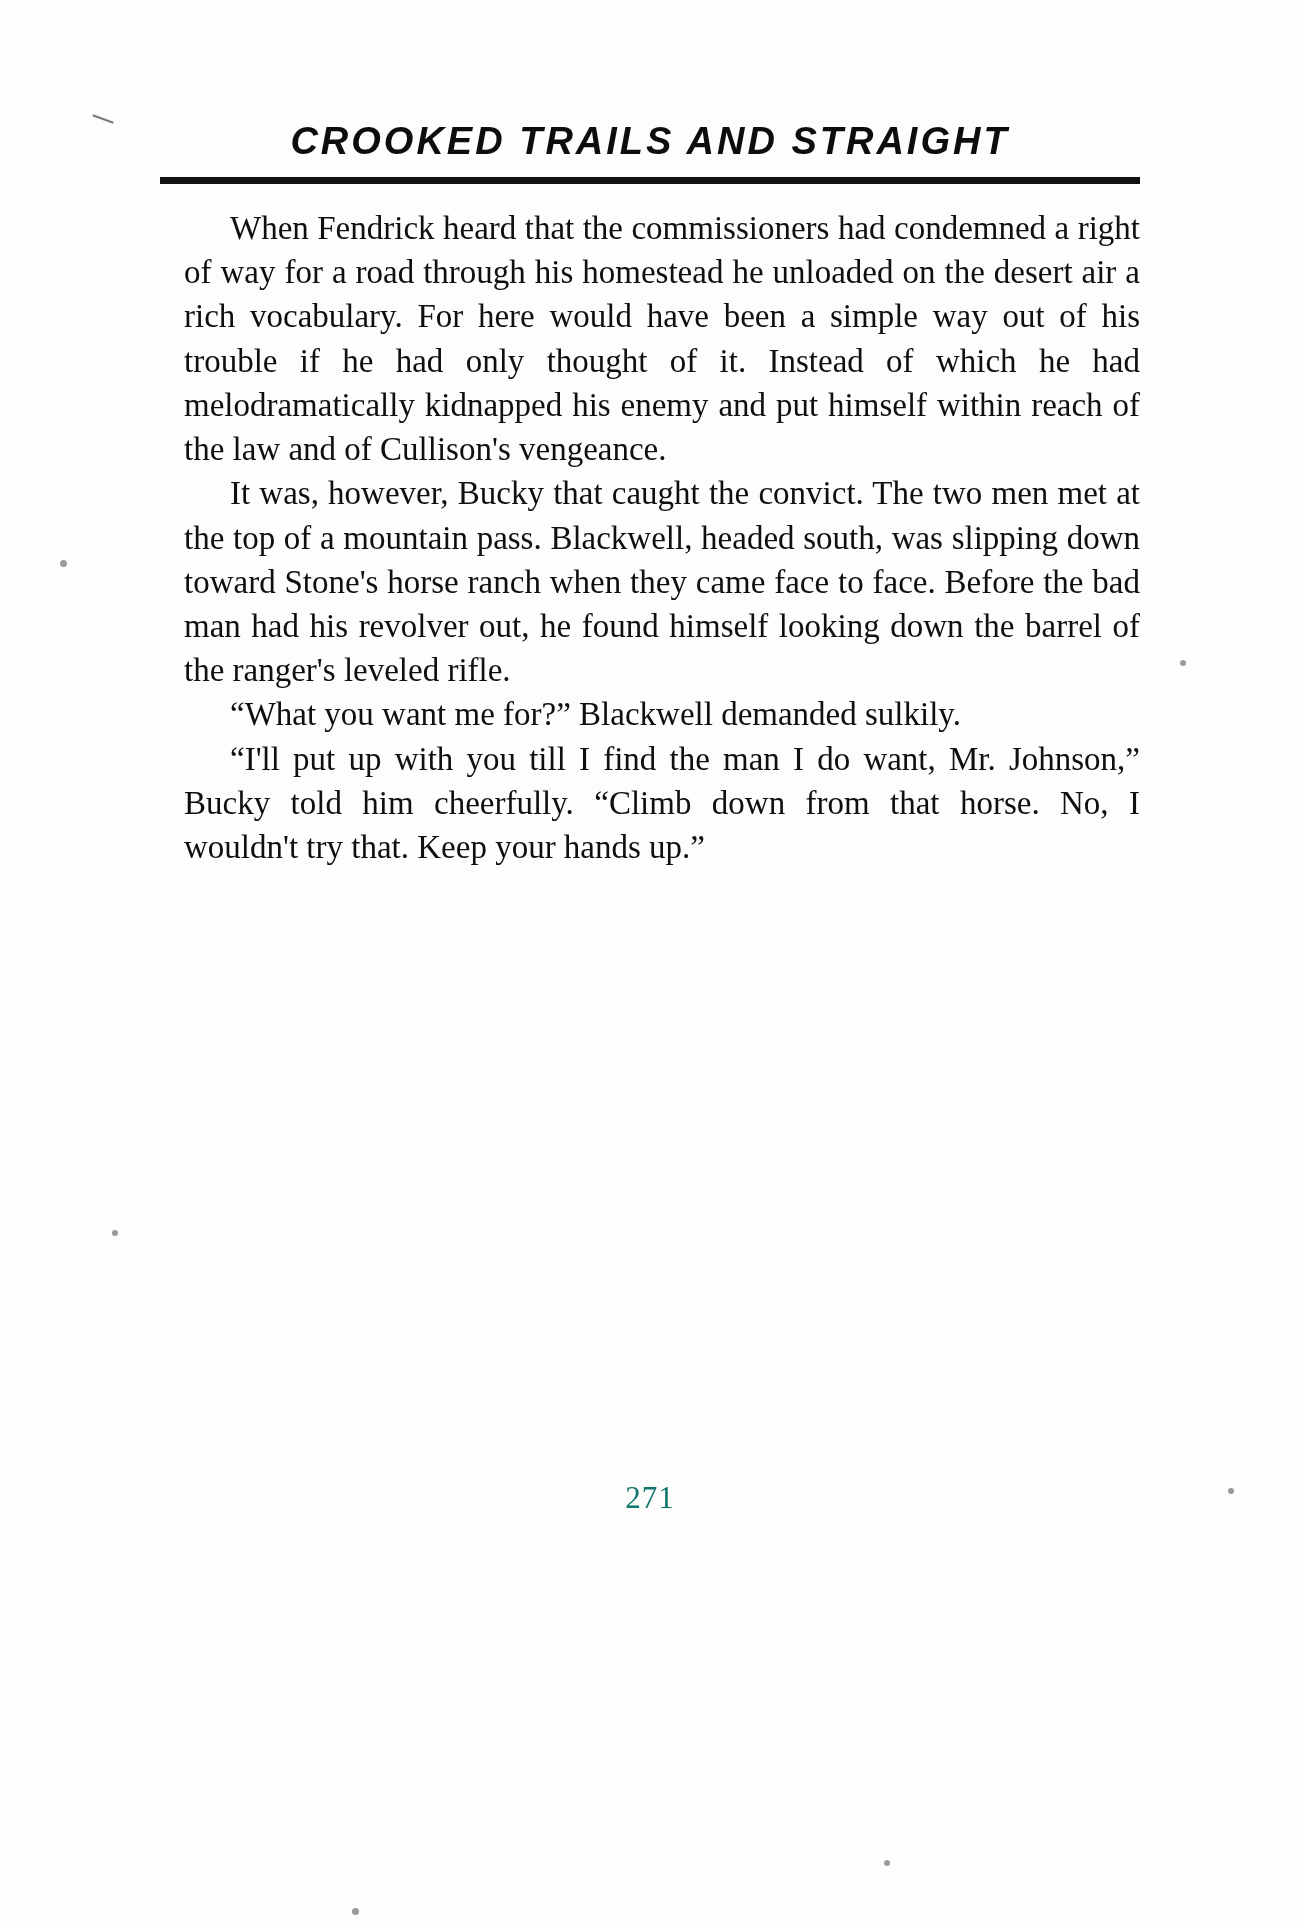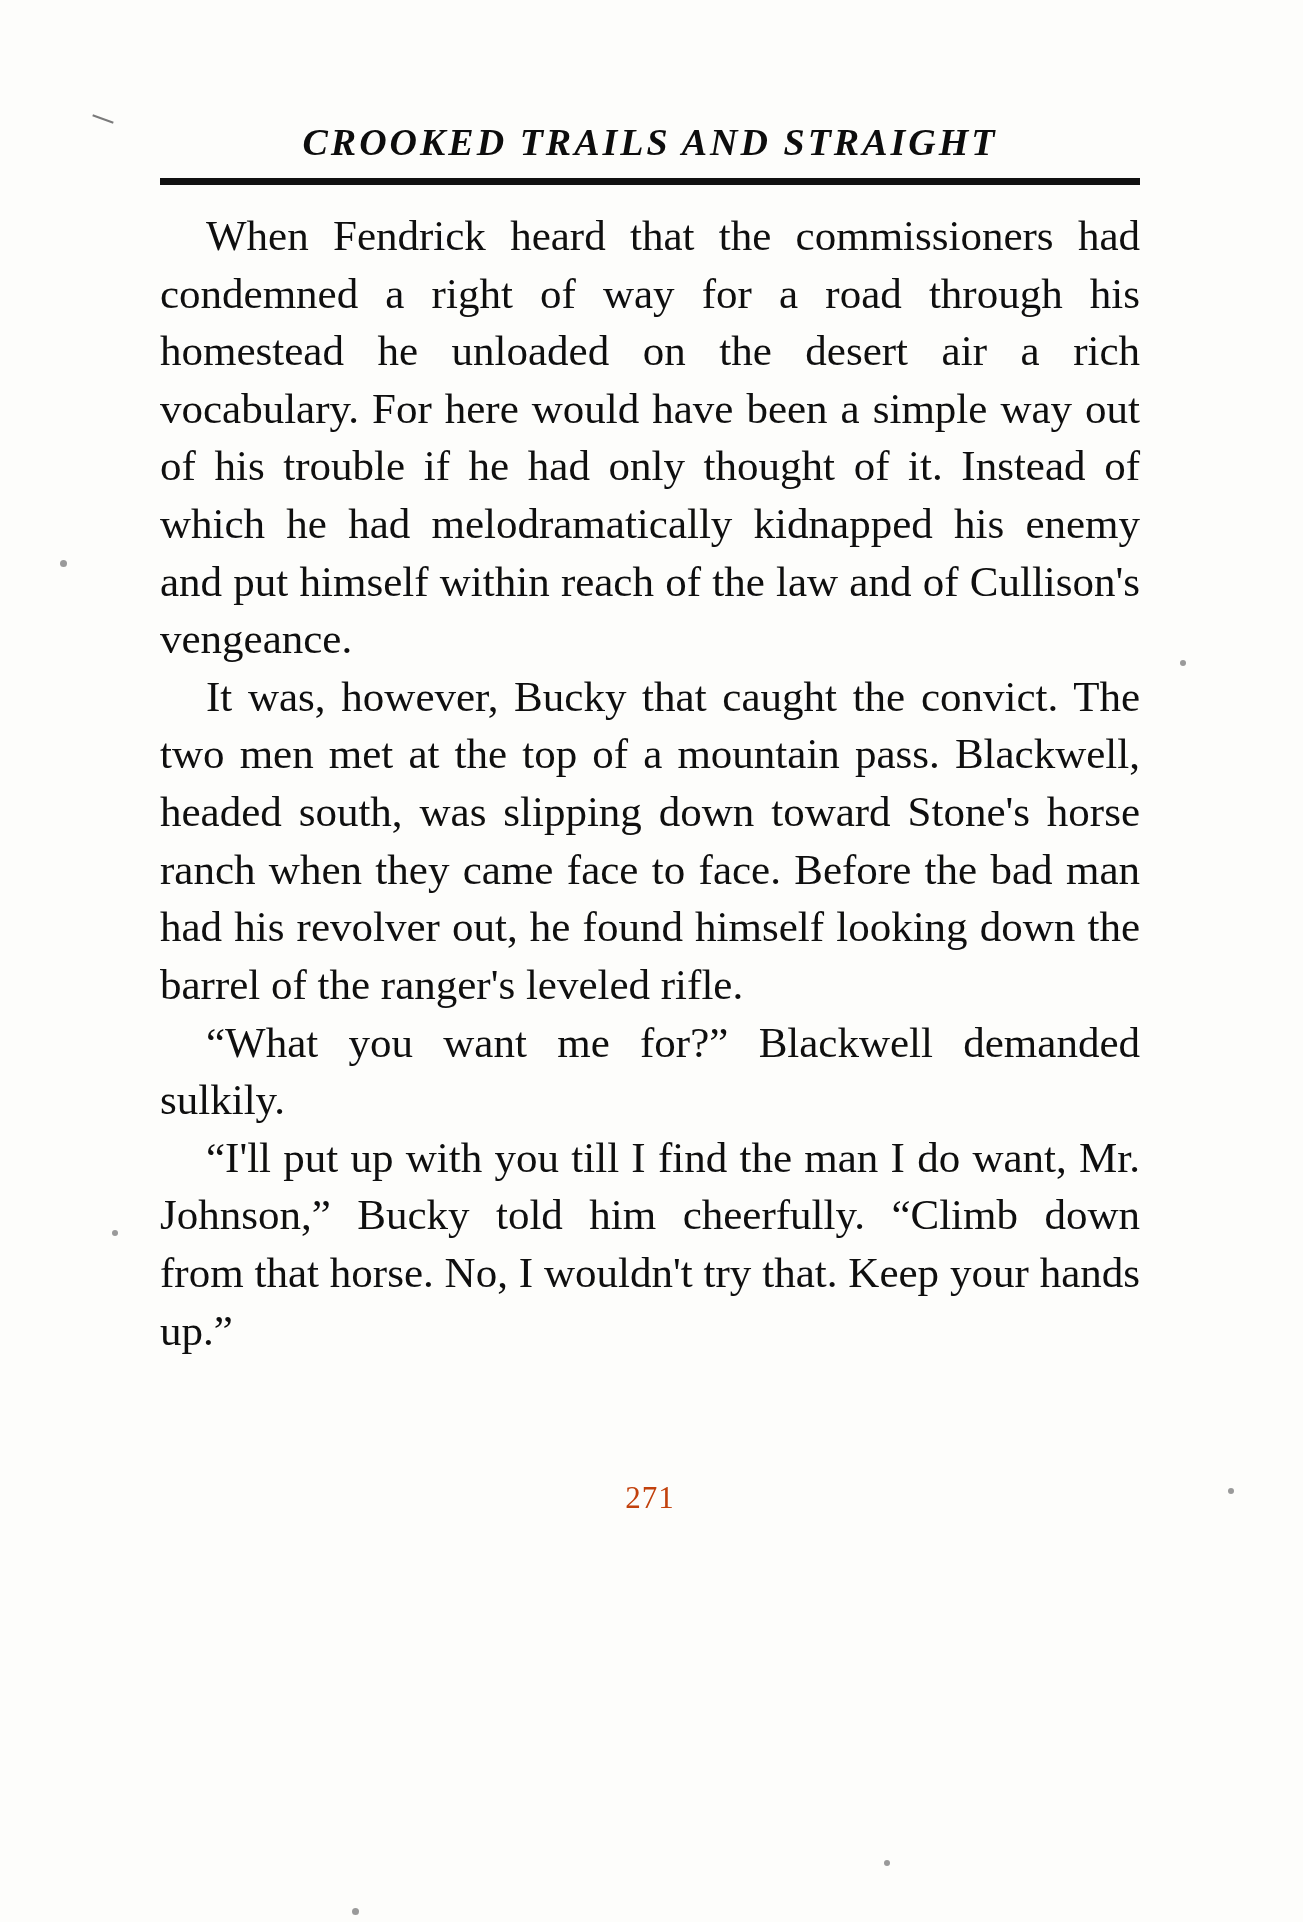--- a/index.html
+++ b/index.html
@@ -17,54 +17,55 @@
     color: #111111;
   }
   .page-inner {
     position: absolute;
     left: 160px;
     top: 120px;
     width: 980px;
   }
   .running-head {
     text-align: center;
-    font-family: Liberation Serif, serif;
+    font-family: Liberation Sans, sans-serif;
     font-style: italic;
     font-weight: bold;
     font-size: 38px;
     letter-spacing: 3px;
     color: #0d0d0d;
     white-space: nowrap;
     margin: 0 0 14px 0;
   }
   .head-rule {
     height: 7px;
     background: #111111;
     width: 980px;
     margin: 0 0 22px 0;
   }
   .body-text {
-    font-size: 43px;
+    font-size: 33px;
     line-height: 1.34;
     text-align: justify;
     color: #0f0f0f;
+    margin-left: 24px;
   }
   .body-text p {
     margin: 0;
     text-indent: 46px;
   }
   .folio {
     position: absolute;
     left: 0;
     top: 1360px;
     width: 980px;
     text-align: center;
     font-size: 31px;
     letter-spacing: 1px;
-    color: #c2410c;
+    color: #0f766e;
   }
   .tick {
     position: absolute;
     left: 92px;
     top: 118px;
     width: 22px;
     height: 2px;
     background: #7a7a7a;
     transform: rotate(20deg);
   }

